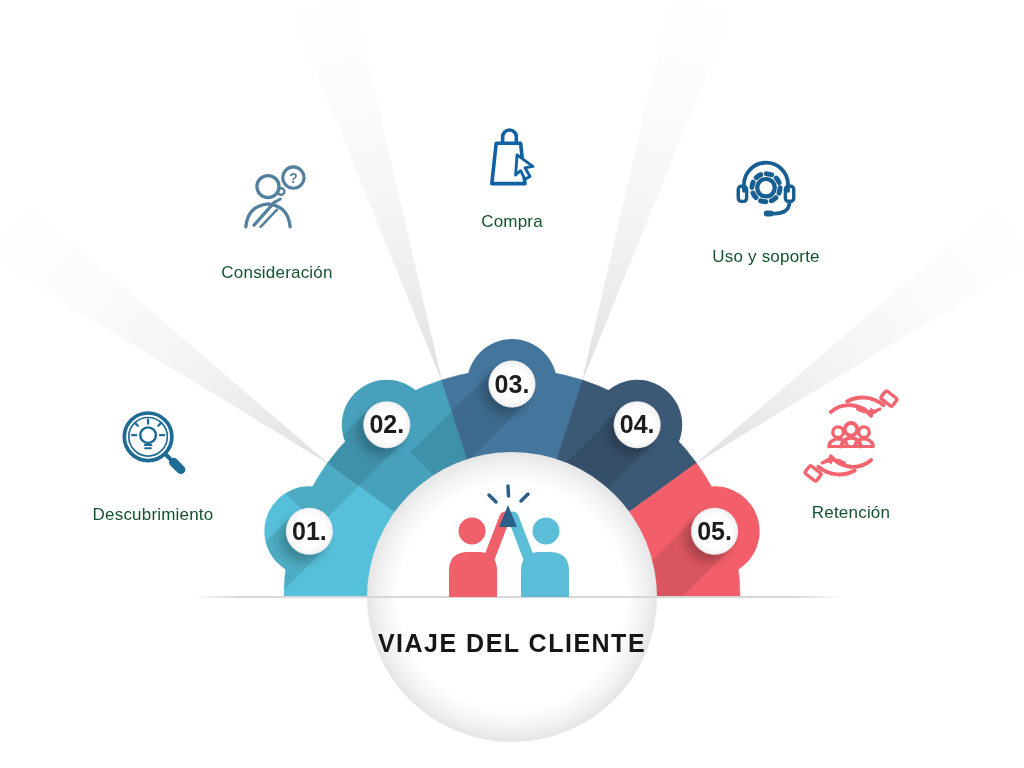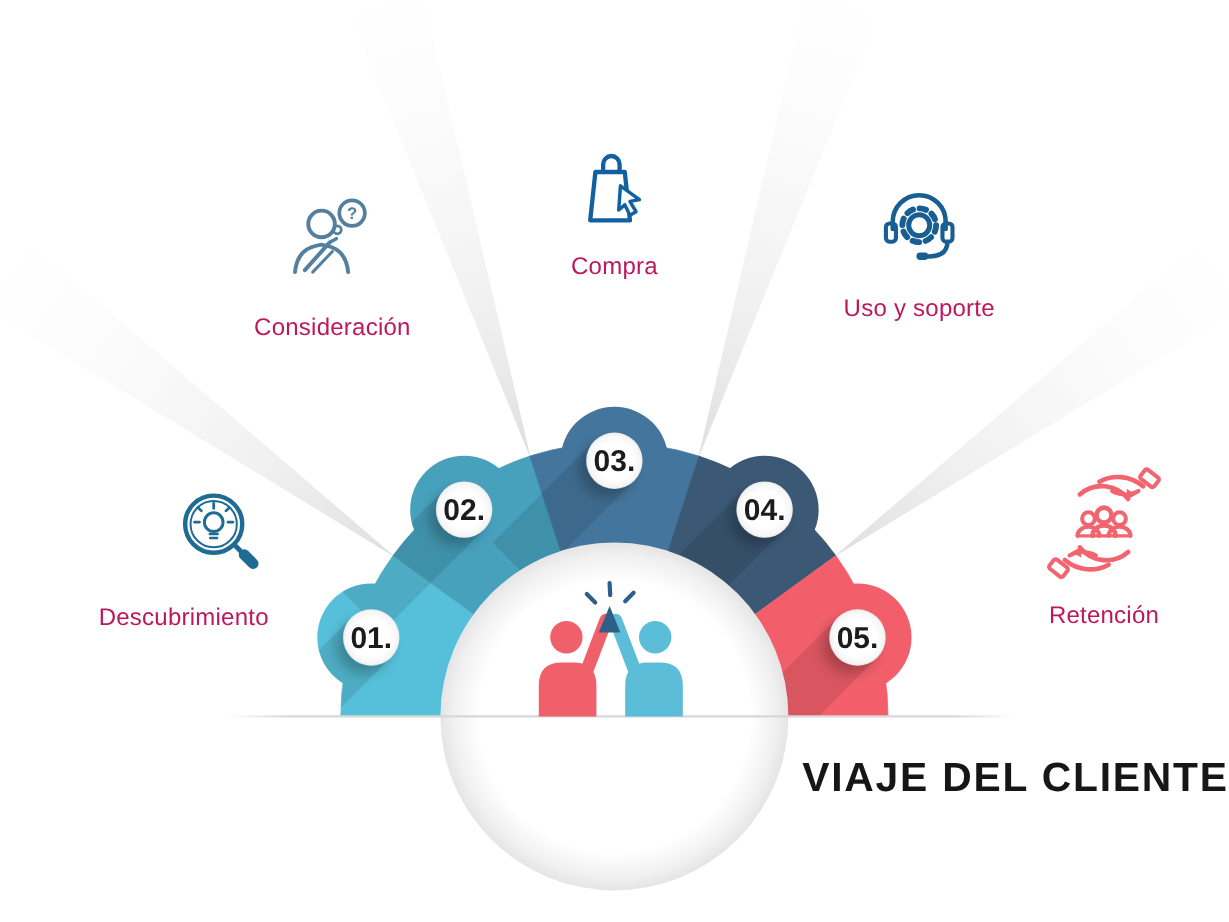--- a/index.html
+++ b/index.html
@@ -1,25 +1,25 @@
 <!DOCTYPE html>
 <html><head>
 <meta charset="utf-8">
 <style>
   html,body{margin:0;padding:0;background:#ffffff;}
   .canvas{position:relative;width:1024px;height:768px;background:#ffffff;overflow:hidden;
           font-family:"Liberation Sans", sans-serif;}
   .art{position:absolute;left:0;top:0;}
   svg text.step-num{font-family:"Liberation Sans",sans-serif;font-weight:700;font-size:25px;fill:#1c1c1c;text-anchor:middle;}
   .stage{position:absolute;display:flex;flex-direction:column;align-items:center;gap:18px;}
-  .stage-label{font-size:20px;color:#be185d;letter-spacing:.2px;white-space:nowrap;line-height:22px;}
+  .stage-label{font-size:17px;color:#14532d;letter-spacing:.2px;white-space:nowrap;line-height:22px;}
   .icon-box svg{display:block;}
   .icon-box svg *{stroke-linecap:round;stroke-linejoin:round;}
-  .title{position:absolute;left:0;top:629px;width:1024px;text-align:right;
-         font-size:34px;font-weight:700;letter-spacing:1.5px;color:#161616;}
+  .title{position:absolute;left:0;top:629px;width:1024px;text-align:center;
+         font-size:25px;font-weight:700;letter-spacing:1.5px;color:#161616;}
 </style>
 </head>
 <body>
 
 <div class="canvas">
 
   <svg class="art" width="1024" height="768" viewBox="0 0 1024 768">
     <defs>
       <radialGradient id="rayFade" gradientUnits="userSpaceOnUse" cx="512" cy="597" r="640">
         <stop offset="0.35" stop-color="#c4c4c4" stop-opacity="0.55"></stop>
@@ -142,21 +142,21 @@
         <circle cx="637.2" cy="424.7" r="23.5" fill="url(#circleG)" filter="url(#cs)"></circle>
         <text class="step-num" x="637.2" y="433.2">04.</text>
       </g>
       <g>
         <circle cx="714.6" cy="531.2" r="23.5" fill="url(#circleG)" filter="url(#cs)"></circle>
         <text class="step-num" x="714.6" y="539.7">05.</text>
       </g>
     </g>
   </svg>
 
-  <div class="stage" style="left:46px;top:404px;width:178px;align-items:flex-end;">
+  <div class="stage" style="left:64px;top:404px;width:178px;">
     <span class="icon-box">
       <svg width="82" height="82" viewBox="0 0 100 100" fill="none" stroke="#1e6b94" color="#1e6b94">
         <circle cx="44" cy="40" r="29" stroke-width="4.5"></circle>
         <circle cx="44" cy="40" r="23.5" stroke-width="2"></circle>
         <line x1="65" y1="61" x2="71" y2="67" stroke-width="5"></line>
         <line x1="75" y1="71" x2="84" y2="80" stroke-width="11"></line>
         <circle cx="44" cy="38" r="9.5" stroke-width="3"></circle>
         <path d="M40 50 h8 M40.5 54 h7" stroke-width="2.5"></path>
         <path d="M44 24 v-5 M31.5 26.5 l-3.5 -3.5 M56.5 26.5 l3.5 -3.5 M29.5 38 h-5 M58.5 38 h5" stroke-width="2.8"></path>
       </svg>
@@ -199,21 +199,21 @@
         <path d="M21 51 V43 A29 29 0 0 1 79 43 V51" stroke-width="5"></path>
         <rect x="13.5" y="45" width="11" height="20" rx="4" stroke-width="4.5"></rect>
         <rect x="75.5" y="45" width="11" height="20" rx="4" stroke-width="4.5"></rect>
         <path d="M81 65 C81 79 69 82 57 81" stroke-width="5"></path>
         <rect x="47" y="77" width="13" height="8" rx="4" fill="currentColor" stroke="none"></rect>
       </svg>
     </span>
     <span class="stage-label">Uso y soporte</span>
   </div>
 
-  <div class="stage" style="left:844px;top:388px;width:152px;">
+  <div class="stage" style="left:775px;top:388px;width:152px;">
     <span class="icon-box">
       <svg width="96" height="96" viewBox="0 0 100 100" fill="none" stroke="#f2646e" color="#f2646e">
         <path d="M29 25 A29 29 0 0 1 71 29" stroke-width="4"></path>
         <path d="M71 29 l-1.5 -9 l8.5 5 z" fill="currentColor" stroke="none"></path>
         <path d="M71 75 A29 29 0 0 1 29 71" stroke-width="4"></path>
         <path d="M29 71 l1.5 9 l-8.5 -5 z" fill="currentColor" stroke="none"></path>
         <circle cx="36.5" cy="46" r="5.5" stroke-width="3.5"></circle>
         <circle cx="63.5" cy="46" r="5.5" stroke-width="3.5"></circle>
         <circle cx="50" cy="43" r="6.5" stroke-width="4"></circle>
         <path d="M27 61 a9.5 8 0 0 1 19 0" stroke-width="3.5"></path>

